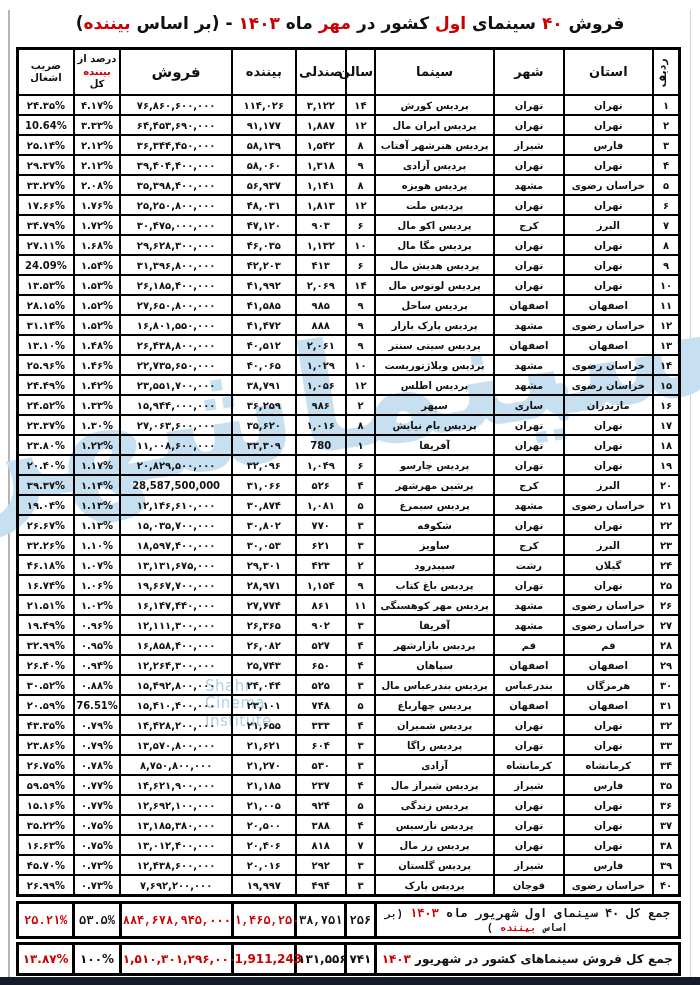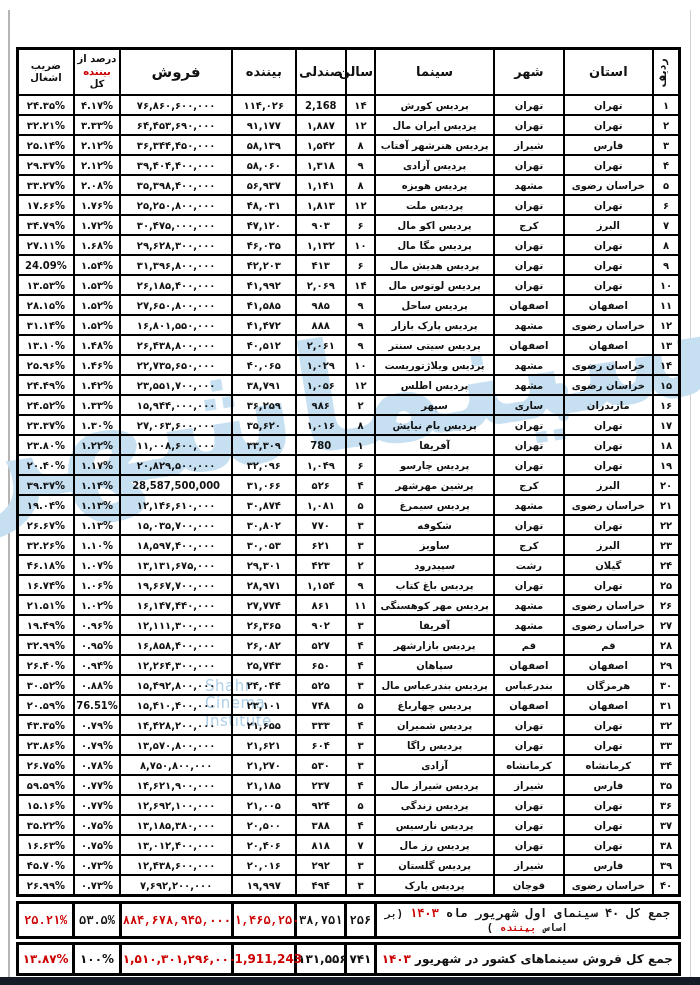--- a/index.html
+++ b/index.html
@@ -68,20 +68,33 @@
     <div class="wm-dot d1"></div>
     <div class="wm-dot d2"></div>
     <div class="wm-dot d3"></div>
     <div class="wm-latin">
       <div>Shahr</div>
       <div>Cinema</div>
       <div>Institute</div>
     </div>
   </div>
 
+  <div class="title" dir="rtl">
+    <span>فروش</span>
+    <span class="red">۴۰</span>
+    <span>سینمای</span>
+    <span class="red">اول</span>
+    <span>کشور در</span>
+    <span class="red">مهر</span>
+    <span>ماه</span>
+    <span class="red">۱۴۰۳</span>
+    <span>-</span>
+    <span>(بر اساس</span>
+    <span class="red">بیننده</span><span>)</span>
+  </div>
 
   <div class="tbl-wrap wrap-main">
     <table class="main">
       <colgroup>
         <col style="width:4%">
           <col style="width:13.5%">
           <col style="width:10.5%">
           <col style="width:18%">
         <col style="width:4.4%">
           <col style="width:7.6%">
@@ -111,37 +124,37 @@
           </th>
         </tr>
       </thead>
       <tbody>
           <tr>
             <td class="num">۱</td>
             <td>تهران</td>
             <td>تهران</td>
             <td>پردیس کورش</td>
             <td class="num">۱۴</td>
-            <td class="num">2,168</td>
+            <td class="num">۳,۱۲۲</td>
             <td class="num">۱۱۴,۰۲۶</td>
             <td class="num">۷۶,۸۶۰,۶۰۰,۰۰۰</td>
             <td class="num">۴.۱۷%</td>
             <td class="num">۲۴.۳۵%</td>
           </tr>
           <tr>
             <td class="num">۲</td>
             <td>تهران</td>
             <td>تهران</td>
             <td>پردیس ایران مال</td>
             <td class="num">۱۲</td>
             <td class="num">۱,۸۸۷</td>
             <td class="num">۹۱,۱۷۷</td>
             <td class="num">۶۴,۴۵۳,۶۹۰,۰۰۰</td>
             <td class="num">۳.۳۳%</td>
-            <td class="num">۳۲.۲۱%</td>
+            <td class="num">10.64%</td>
           </tr>
           <tr>
             <td class="num">۳</td>
             <td>فارس</td>
             <td>شیراز</td>
             <td>پردیس هنرشهر آفتاب</td>
             <td class="num">۸</td>
             <td class="num">۱,۵۴۲</td>
             <td class="num">۵۸,۱۳۹</td>
             <td class="num">۳۶,۳۴۴,۴۵۰,۰۰۰</td>

